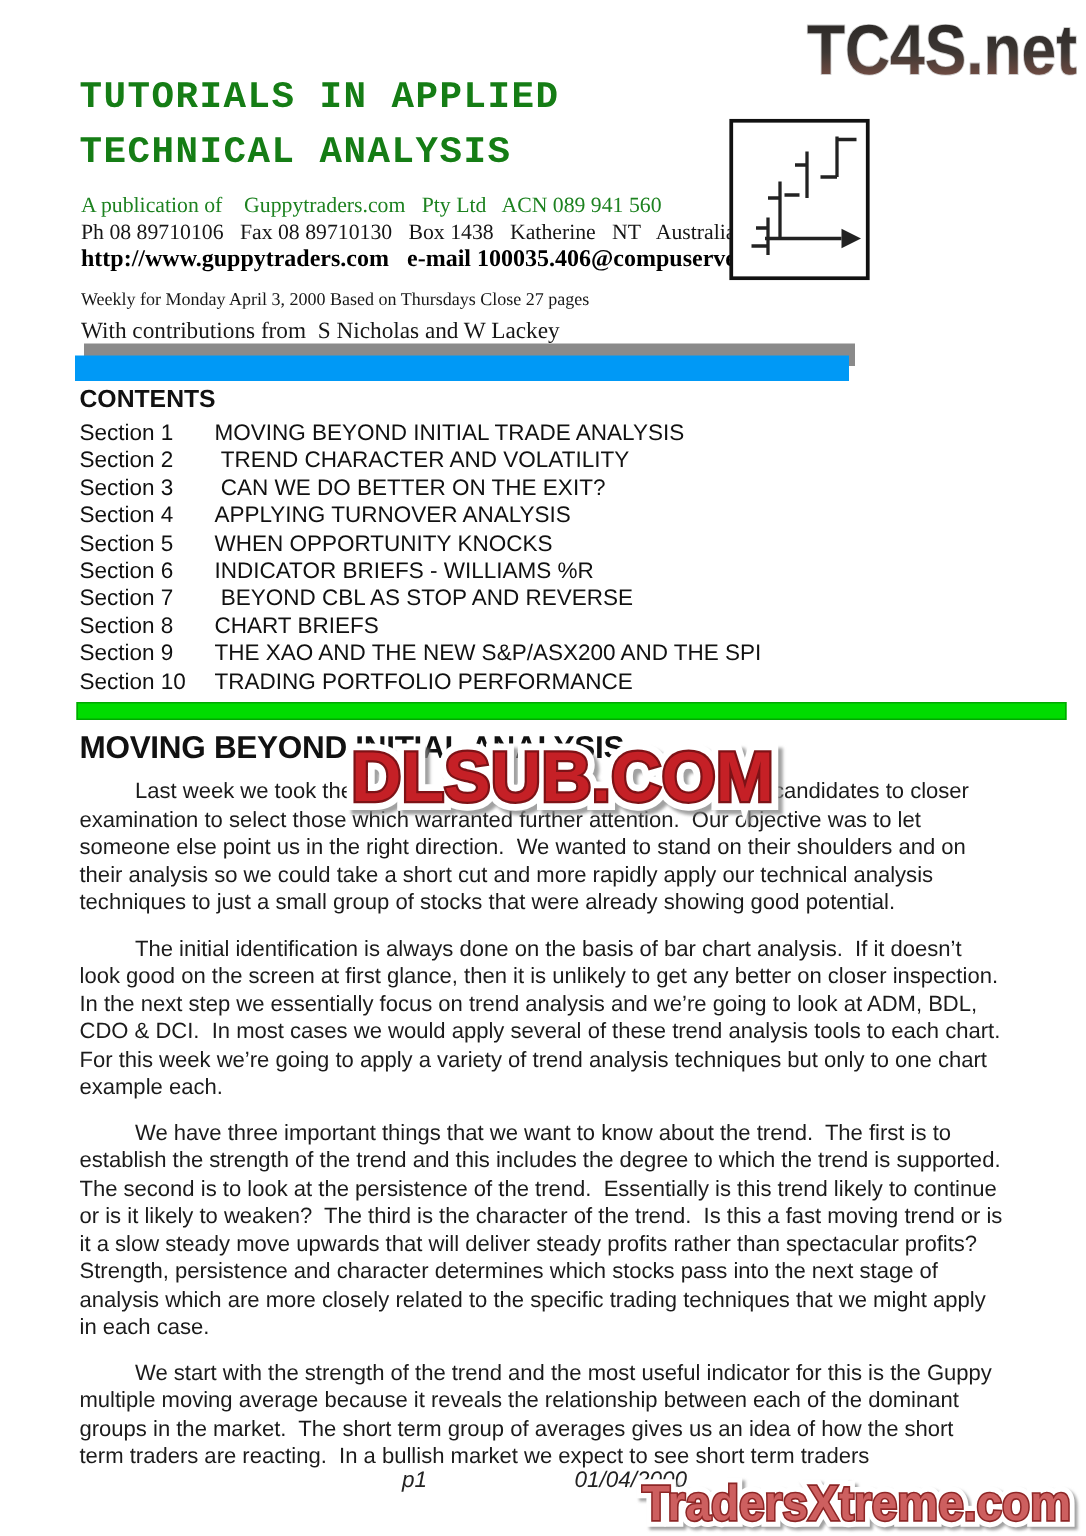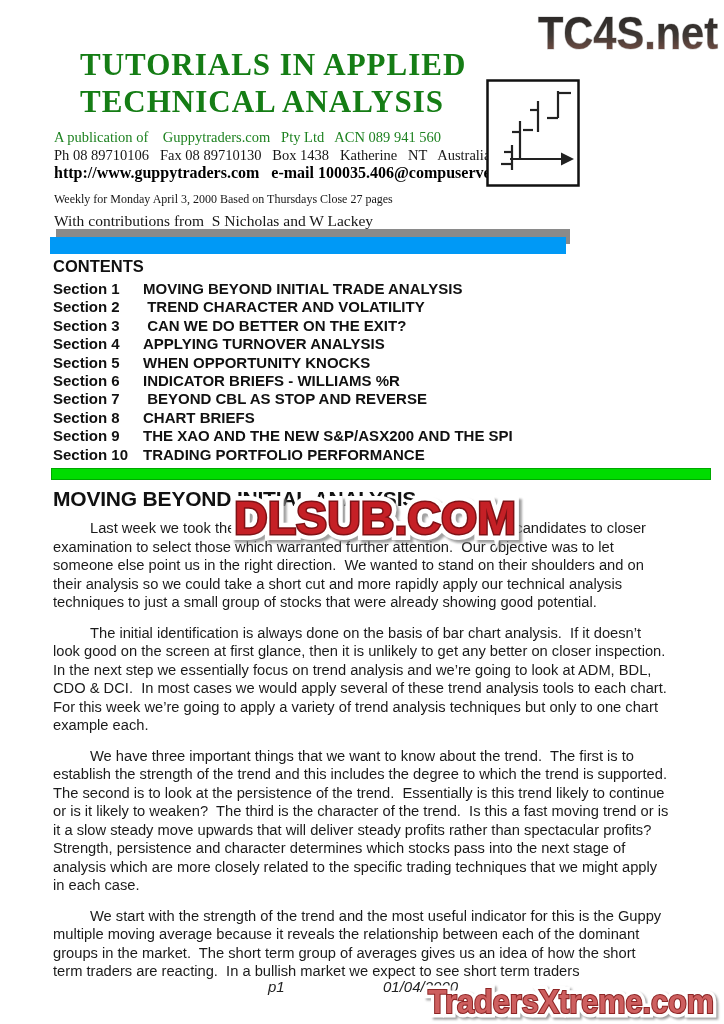--- a/index.html
+++ b/index.html
@@ -6,40 +6,40 @@
   .page {
     position:relative; width:724px; height:1024px; background:#ffffff;
     font-family:"Liberation Sans", sans-serif; overflow:hidden;
     margin:0 auto;
     padding-left:12px;
   }
   
   .tc4s-wm { position:absolute; top:3px; left:534px; }
   .masthead-title {
     position:absolute; left:53px; top:46px;
-    font-family:Liberation Serif, serif; font-weight:bold;
-    font-size:31px; line-height:37px; letter-spacing:1px;
-    color:#157d15; white-space:pre-wrap;margin-left:27px;
+    font-family:Liberation Mono, monospace; font-weight:bold;
+    font-size:25px; line-height:37px; letter-spacing:1px;
+    color:#157d15; white-space:pre-wrap;
   }
   .hline { position:absolute; left:54px; white-space:pre-wrap;
            font-family:"Liberation Serif", serif; color:#161616; }
   .pub-line     { top:129px; font-size:14.5px; color:#1d8220; }
   .contact-line { top:147px; font-size:14.5px; }
   .web-line     { top:164px; font-size:16px; font-weight:bold; color:#000; }
   .weekly-line  { top:192px; font-size:12px; }
   .contrib-line { top:212px; font-size:15.5px;font-family:Liberation Serif, serif; }
   .chart-icon { position:absolute; left:486px; top:79px; }
   
   .bar-blue-shadow { position:absolute; left:56px; top:229px; width:514px; height:15px; background:#8a8a8a; }
   .bar-blue        { position:absolute; left:50px; top:237px; width:516px; height:17px; background:#0099f6; }
   .bar-green       { position:absolute; left:51px; top:468px; width:660px; height:12px; background:#00dc00; border:1px solid #00a800; box-sizing:border-box; }
   
   .toc { position:absolute; left:53px; top:256px; width:620px; color:#111; }
   .toc-heading { font-size:16.5px; font-weight:bold; line-height:20px; margin:0 0 4px 0; }
-  .toc-row { display:flex; line-height:18.4px; font-size:15px; font-weight:bold; }
+  .toc-row { display:flex; line-height:18.4px; font-size:15px; font-weight:normal; }
   .toc-label { flex:0 0 90px; }
   .toc-title { white-space:pre-wrap; }
   
   .article { position:absolute; left:53px; top:486px; width:616px; }
   .article-heading { font-size:21px; font-weight:bold; line-height:25px; margin:0; color:#111; letter-spacing:-0.2px; }
   .article p { margin:8px 0 0 0; font-size:14.7px; line-height:18.5px;
                text-indent:37px; color:#1b1b1b; white-space:pre-wrap; }
   .article p + p { margin-top:12px; }
   
   .footer-page, .footer-date { position:absolute; top:950px; font-size:15px; font-style:italic; color:#222;margin-top:28px; }

